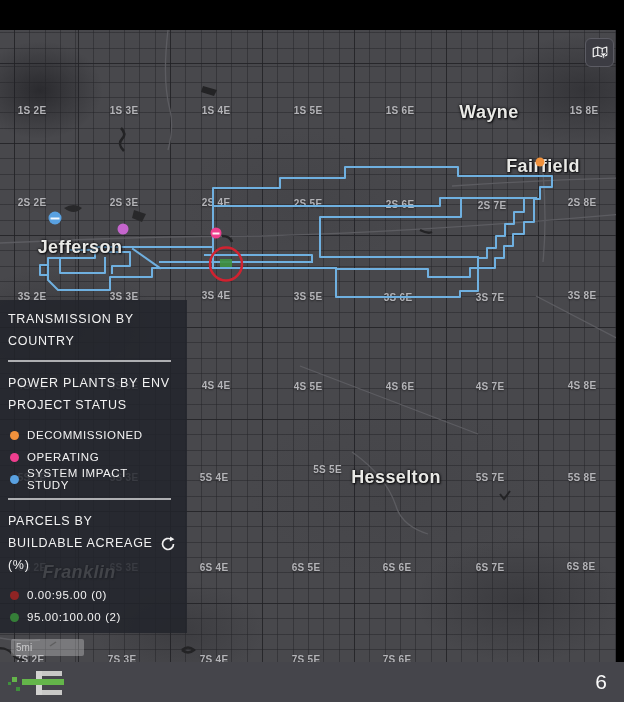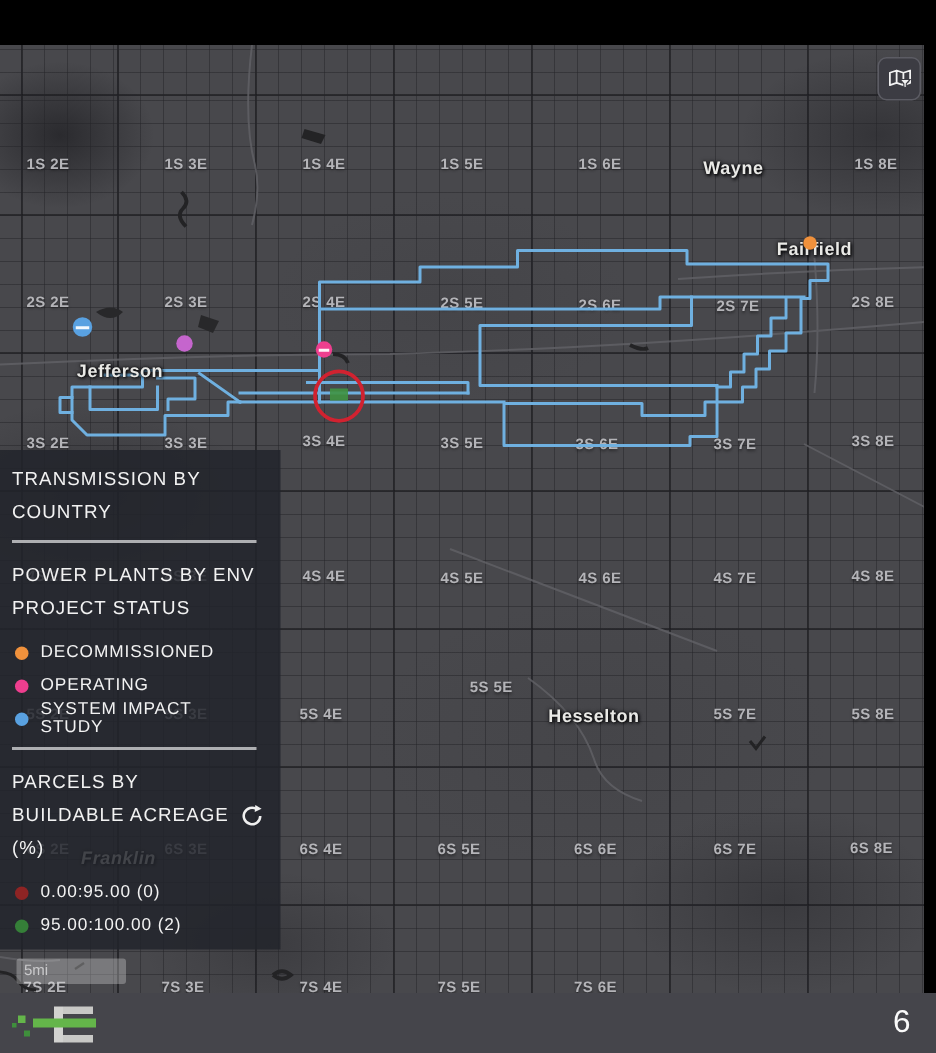--- a/index.html
+++ b/index.html
@@ -27,21 +27,21 @@
       repeating-linear-gradient(0deg,  rgba(22,22,26,.6) 0 1.5px, transparent 1.5px 92px);
     background-position:78px 0, 0 34px, 78px 0, 0 34px;}
   
   .map-content{position:absolute;left:0;top:-30px;width:624px;height:702px;}
   .map-art{position:absolute;left:0;top:0;}
   .roads{stroke:#606065;stroke-width:1.3;fill:none;opacity:.85;}
   .marks{stroke:#232325;fill:none;}
   .net{fill:none;stroke-width:2;stroke-linejoin:round;stroke-linecap:square;}
   .grid-label{position:absolute;transform:translate(-50%,-50%);color:#b4b4b8;font-size:10px;
     font-weight:700;letter-spacing:.3px;white-space:nowrap;text-shadow:0 1px 2px rgba(0,0,0,.45);}
-  .town-label{position:absolute;transform:translate(-50%,-50%);color:#e9e9e6;font-size:12px;
+  .town-label{position:absolute;transform:translate(-50%,-50%);color:#e9e9e6;font-size:18px;
     font-weight:700;letter-spacing:.4px;white-space:nowrap;
     text-shadow:0 0 3px rgba(10,10,12,.95),0 0 1px rgba(10,10,12,.95),1px 1px 2px rgba(10,10,12,.9);}
   .map-dot{position:absolute;border-radius:50%;transform:translate(-50%,-50%);
     display:flex;align-items:center;justify-content:center;}
   .dot-stripe{width:70%;height:2px;background:rgba(255,255,255,.92);}
   
   .legend{position:absolute;left:0;top:300px;width:187px;height:333px;
     background:rgba(33,36,43,.84);color:#f2f2f2;}
   .lg-sec{position:relative;padding:8px 16px 2px 8px;}
   .lg-title{font-size:12.5px;line-height:22px;letter-spacing:.7px;font-weight:400;}
@@ -101,21 +101,21 @@
           <div class="grid-label" style="left: 32px; top: 385px; font-style: italic;">4S 2E</div>
           <div class="grid-label" style="left: 124px; top: 385px;">4S 3E</div>
           <div class="grid-label" style="left: 216px; top: 385px;">4S 4E</div>
           <div class="grid-label" style="left: 308px; top: 386px;">4S 5E</div>
           <div class="grid-label" style="left: 400px; top: 386px;">4S 6E</div>
           <div class="grid-label" style="left: 490px; top: 386px;">4S 7E</div>
           <div class="grid-label" style="left: 582px; top: 385px;">4S 8E</div>
           <div class="grid-label" style="left: 32px; top: 477px;">5S 2E</div>
           <div class="grid-label" style="left: 124px; top: 477px;">5S 3E</div>
           <div class="grid-label" style="left: 214px; top: 477px;">5S 4E</div>
-          <div class="grid-label" style="left: 306px; top: 459px; padding-left: 43px;">5S 5E</div>
+          <div class="grid-label" style="left: 306px; top: 469px; padding-left: 43px;">5S 5E</div>
           <div class="grid-label" style="left: 490px; top: 477px;">5S 7E</div>
           <div class="grid-label" style="left: 582px; top: 477px;">5S 8E</div>
           <div class="grid-label" style="left: 32px; top: 567px;">6S 2E</div>
           <div class="grid-label" style="left: 124px; top: 567px;">6S 3E</div>
           <div class="grid-label" style="left: 214px; top: 567px;">6S 4E</div>
           <div class="grid-label" style="left: 306px; top: 567px;">6S 5E</div>
           <div class="grid-label" style="left: 397px; top: 567px;">6S 6E</div>
           <div class="grid-label" style="left: 490px; top: 567px;">6S 7E</div>
           <div class="grid-label" style="left: 581px; top: 566px;">6S 8E</div>
           <div class="grid-label" style="left: 30px; top: 659px;">7S 2E</div>

